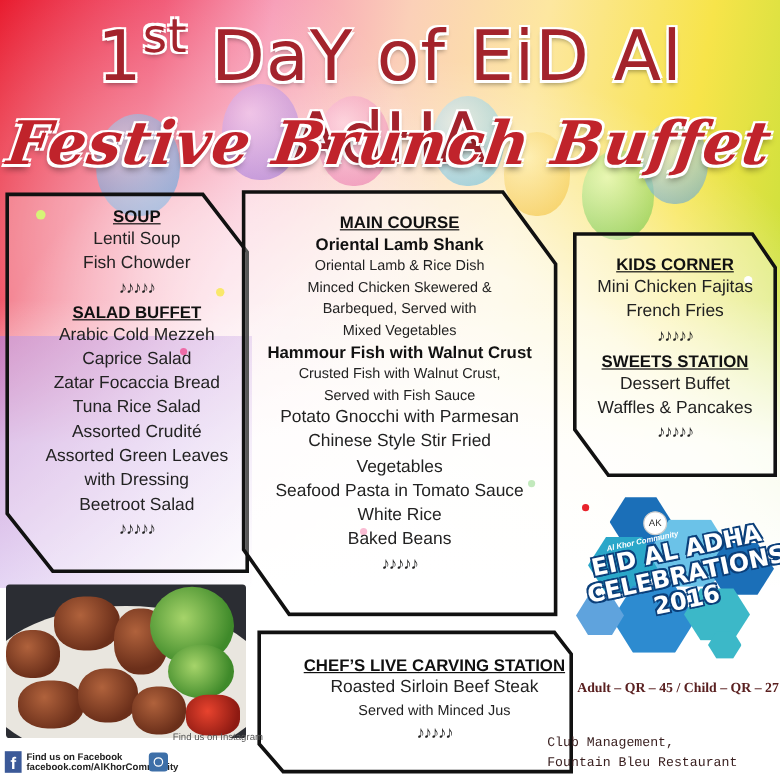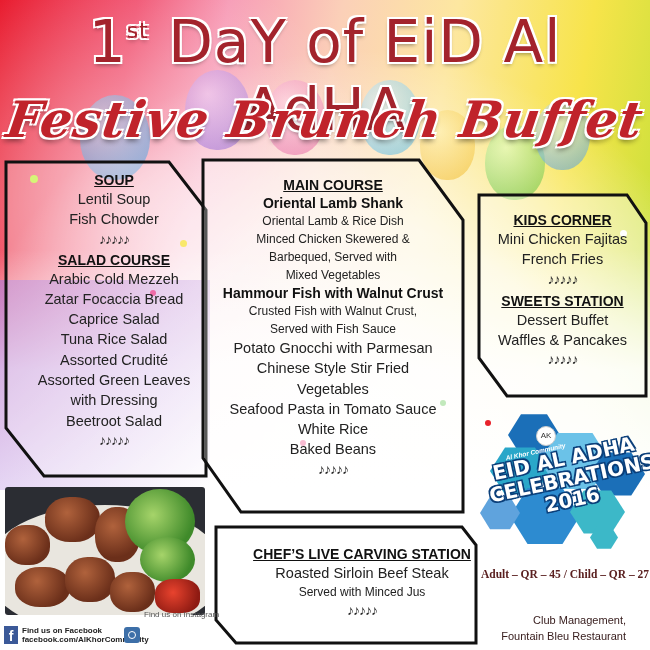--- a/index.html
+++ b/index.html
@@ -12,21 +12,21 @@
   .bg2{position:absolute;left:0;right:0;top:250px;bottom:0;
     background:linear-gradient(180deg,rgba(255,255,255,0) 0%,rgba(255,255,255,0.85) 30%,#ffffff 60%);}
   .purple{position:absolute;left:0;top:280px;width:210px;height:210px;
     background:linear-gradient(135deg,rgba(170,120,220,0.6),rgba(255,255,255,0));}
   .balloon{position:absolute;border-radius:50% 50% 48% 48%;opacity:0.55;}
   .dot{position:absolute;border-radius:50%;}
 
   .title1{position:absolute;left:0;right:0;top:8px;text-align:center;font-family:"DejaVu Sans",sans-serif;
     font-size:58px;color:#a3232c;letter-spacing:1px;
     text-shadow:-2px -2px 0 #fff,2px -2px 0 #fff,-2px 2px 0 #fff,2px 2px 0 #fff,0 3px 4px rgba(0,0,0,0.4);}
-  .title1 sup{font-size:22px;vertical-align:24px;}
+  .title1 sup{font-size:39px;vertical-align:24px;}
   .title2{position:absolute;left:0;right:0;top:90px;text-align:center;font-family:"DejaVu Serif",serif;
     font-style:italic;font-weight:bold;font-size:50px;color:#c0232b;letter-spacing:1px;transform:skewX(-8deg);
     text-shadow:-2px -2px 0 #fff,2px -2px 0 #fff,-2px 2px 0 #fff,2px 2px 0 #fff,0 4px 5px rgba(0,0,0,0.45);}
 
   .panel{position:absolute;}
   .panel svg{position:absolute;left:0;top:0;}
   .pc{position:absolute;left:0;right:0;text-align:center;color:#222;font-family:"Liberation Sans",sans-serif;}
   .hd{font-weight:bold;text-decoration:underline;font-size:14px;line-height:18px;color:#111;}
   .it{font-size:14.5px;line-height:20.3px;}
   .bi{font-weight:bold;font-size:14px;line-height:18px;color:#111;}
@@ -48,21 +48,21 @@
 
   .hexwrap{position:absolute;left:480px;top:400px;width:170px;height:155px;}
   .hex{position:absolute;clip-path:polygon(25% 5%,75% 5%,100% 50%,75% 95%,25% 95%,0 50%);}
   .eidtxt{position:absolute;left:488px;top:448px;width:160px;text-align:center;transform:rotate(-12deg);
     font-family:"DejaVu Sans",sans-serif;font-weight:bold;color:#fff;font-size:20px;line-height:21px;
     text-shadow:-1.5px -1.5px 0 #0b3f7a,1.5px -1.5px 0 #0b3f7a,-1.5px 1.5px 0 #0b3f7a,1.5px 1.5px 0 #0b3f7a;}
   .logo{position:absolute;left:536px;top:426px;width:18px;height:18px;border-radius:50%;background:#fff;border:1px solid #ccc;font-size:8px;text-align:center;line-height:18px;color:#333;}
   .comm{position:absolute;left:505px;top:448px;transform:rotate(-12deg);font-size:6.5px;font-weight:bold;color:#fff;font-style:italic;}
 
   .price{position:absolute;left:480px;top:568px;width:170px;text-align:center;font-family:"Liberation Serif",serif;font-weight:bold;font-size:11.5px;color:#5a2020;}
-  .club{position:absolute;left:456px;top:612px;width:170px;text-align:right;font-family:Liberation Sans, sans-serif;font-size:11px;line-height:16px;color:#3a2020;}
+  .club{position:absolute;left:456px;top:612px;width:170px;text-align:left;font-family:Liberation Mono, monospace;font-size:11px;line-height:16px;color:#3a2020;}
 </style>
 </head>
 <body>
 
 <div class="bg"></div>
 
 <div class="balloon" style="left:80px;top:95px;width:70px;height:85px;background:radial-gradient(circle at 35% 30%,#bde7ff,#2d8fd6);"></div>
 <div class="balloon" style="left:185px;top:70px;width:65px;height:80px;background:radial-gradient(circle at 35% 30%,#e9d0ff,#8a5bd1);"></div>
 <div class="balloon" style="left:265px;top:80px;width:60px;height:75px;background:radial-gradient(circle at 35% 30%,#ffd6ea,#e4589b);"></div>
 <div class="balloon" style="left:360px;top:80px;width:60px;height:75px;background:radial-gradient(circle at 35% 30%,#d8f3ff,#4bb3e0);"></div>
@@ -85,24 +85,24 @@
 
 <div class="panel" style="left:4px;top:160px;width:220px;height:318px;">
   <svg width="204" height="318">
     <polygon points="2,2 165,2 202,50 202,316 40,316 2,268" fill="rgba(255,255,255,0.25)" stroke="#111" stroke-width="3"></polygon>
   </svg>
   <div class="pc" style="top:11px;">
     <div class="hd">SOUP</div>
     <div class="it">Lentil Soup</div>
     <div class="it">Fish Chowder</div>
     <div class="notes">♪♪♪♪♪</div>
-    <div class="hd" style="margin-top:3px">SALAD COURSE</div>
+    <div class="hd" style="margin-top:3px">SALAD BUFFET</div>
     <div class="it">Arabic Cold Mezzeh</div>
+    <div class="it">Caprice Salad</div>
     <div class="it">Zatar Focaccia Bread</div>
-    <div class="it">Caprice Salad</div>
     <div class="it">Tuna Rice Salad</div>
     <div class="it">Assorted Crudité</div>
     <div class="it">Assorted Green Leaves</div>
     <div class="it">with Dressing</div>
     <div class="it">Beetroot Salad</div>
     <div class="notes">♪♪♪♪♪</div>
   </div>
 </div>
 
 <div class="panel" style="left:201px;top:158px;width:264px;height:412px;">

